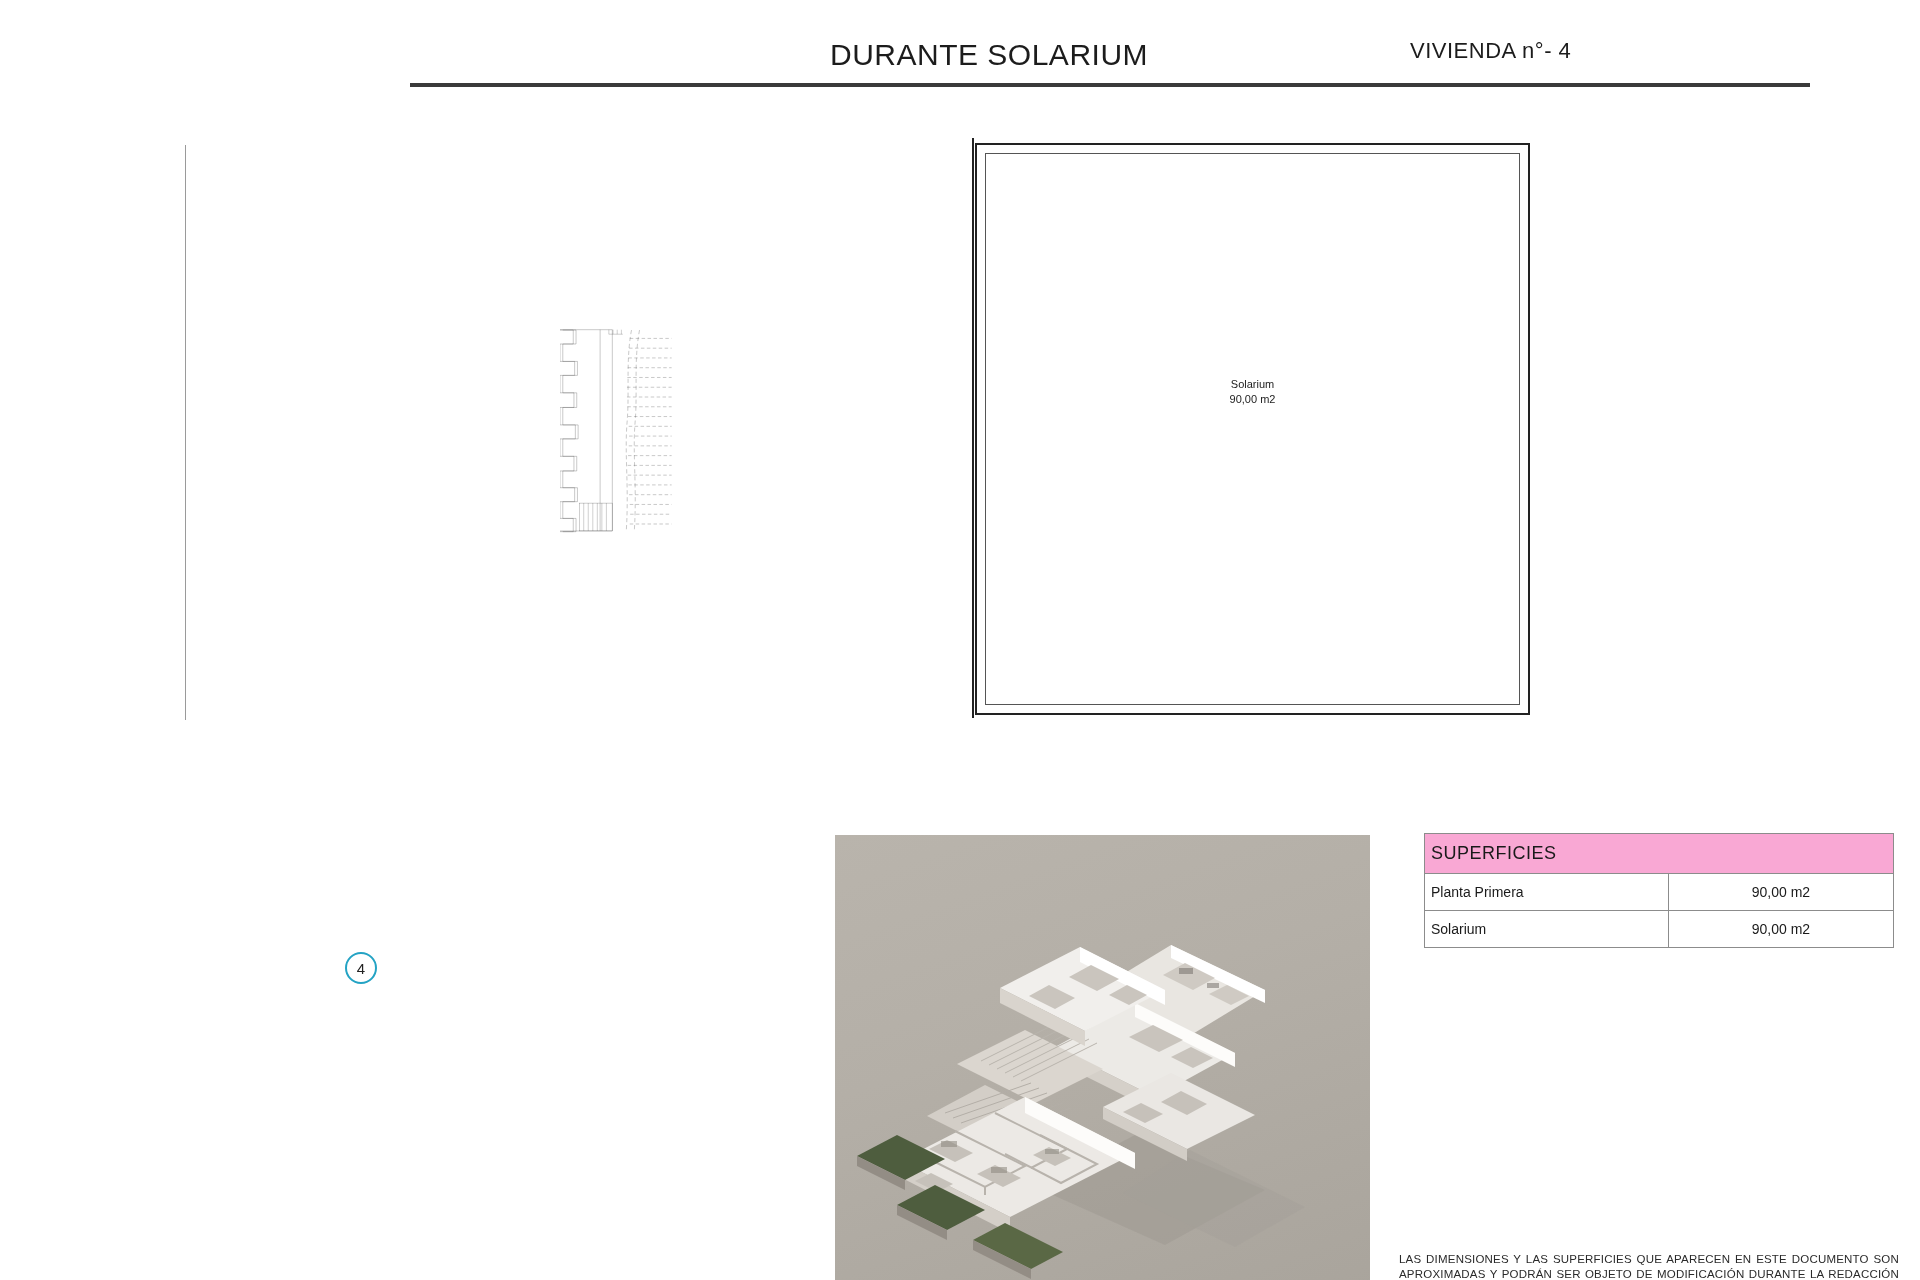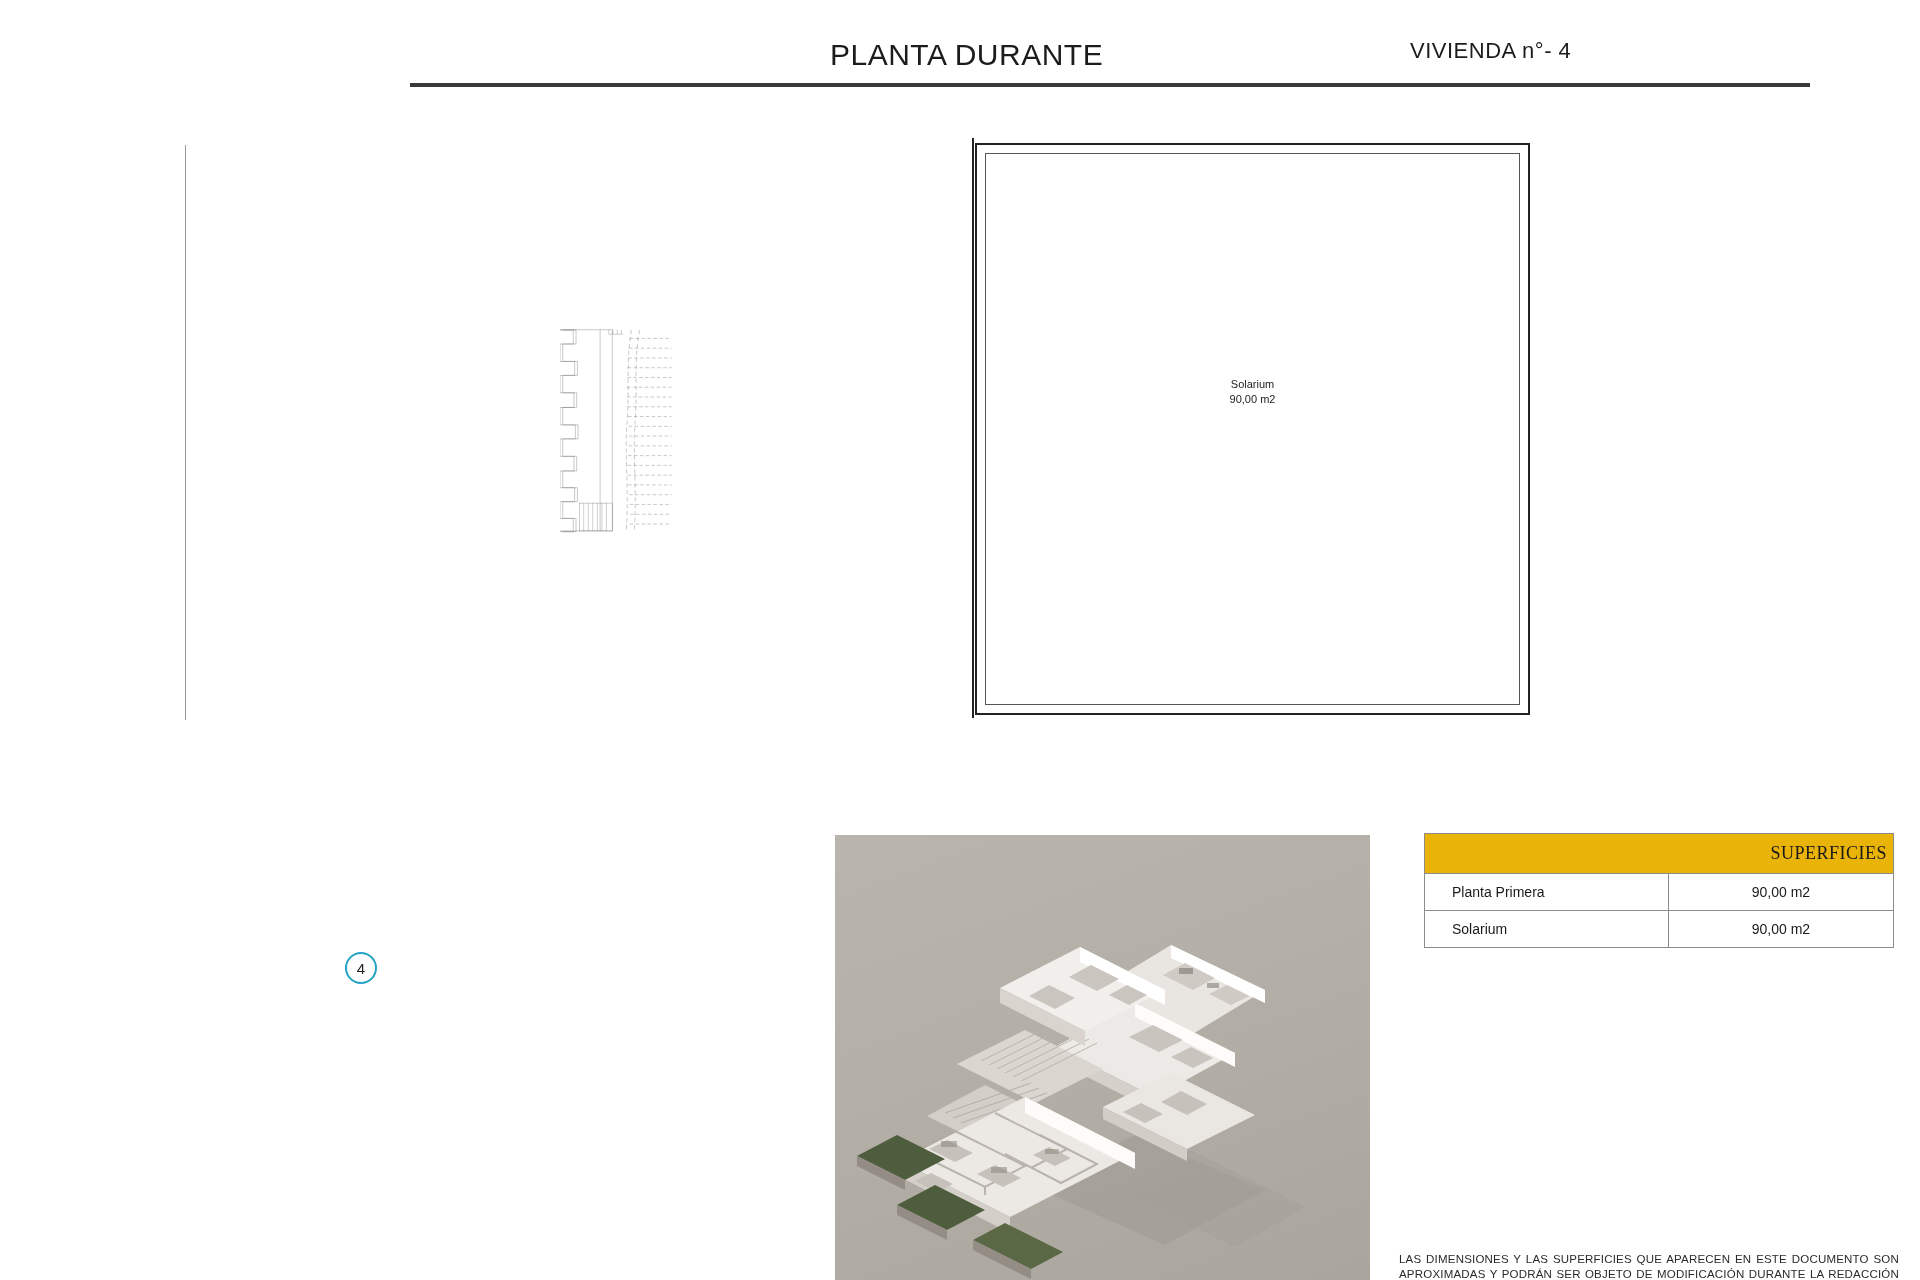--- a/index.html
+++ b/index.html
@@ -155,32 +155,31 @@
     top: 833px;
     width: 470px;
   }
   table.surfaces {
     border-collapse: collapse;
     width: 100%;
     font-size: 14px;
   }
   table.surfaces th {
     border: 1px solid #8c8c8c;
-    background: #eab308;
+    background: #f9a8d4;
     font-weight: normal;
     font-size: 18px;
     padding: 9px 6px;
     letter-spacing: 0.5px;
-    text-align: right;
+    text-align: left;
     color: #1a1a1a;
-    font-family: Liberation Serif, serif;
   }
   table.surfaces td {
     border: 1px solid #8c8c8c;
-    padding: 8px 27px;
+    padding: 8px 6px;
     color: #1a1a1a;
     height: 20px;
   }
   table.surfaces td.label { width: 52%; text-align: left; }
   table.surfaces td.value { text-align: center; }
 
   
   .disclaimer {
     position: absolute;
     left: 1399px;
@@ -191,21 +190,21 @@
     letter-spacing: 0.2px;
     text-align: justify;
     color: #2a2a2a;
     font-variant: small-caps;
   }
 </style>
 </head>
 <body>
 
 <div class="header">
-  <div class="header-title">PLANTA DURANTE</div>
+  <div class="header-title">DURANTE SOLARIUM</div>
   <div class="header-sub">VIVIENDA n°- 4</div>
   <div class="header-rule"></div>
 </div>
 
 <div class="left-guide"></div>
 
 <div class="plan">
 
   <svg class="band-outline" width="430" height="580" viewBox="0 0 430 580">
     <g stroke="#3a3a3a" stroke-width="0.8" fill="none">

